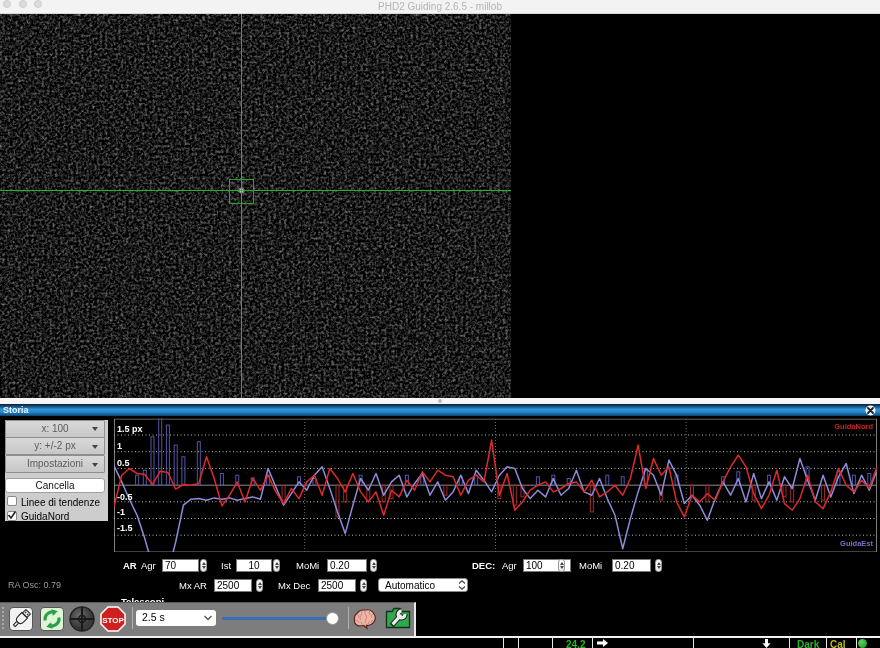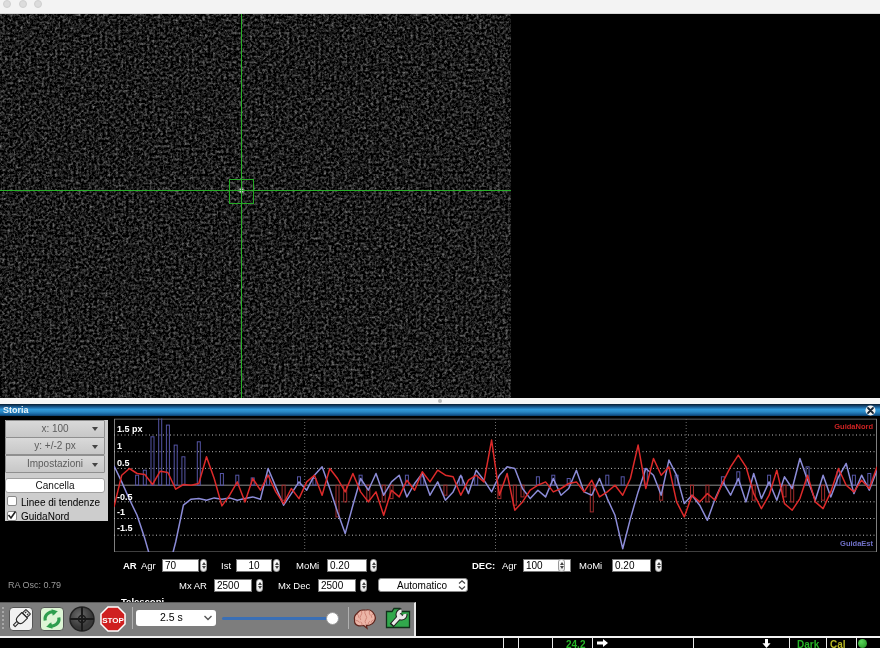--- a/index.html
+++ b/index.html
@@ -27,34 +27,35 @@
 .wlab{position:absolute;font-size:9.5px;color:#fff;white-space:nowrap}
 .wlabB{position:absolute;font-size:9.5px;font-weight:bold;color:#fff;white-space:nowrap}
 .inp{position:absolute;height:13.5px;background:#fff;border:1px solid #777;font-size:10px;color:#000;
  line-height:12px;padding:0 2px}
 .stepper{position:absolute;width:7px;height:13px;background:linear-gradient(#fdfdfd,#e8e8e8);border:0.5px solid #999;border-radius:3px}
 .stepper:before{content:"";position:absolute;left:1.2px;top:2px;width:0;height:0;
  border-left:2.3px solid transparent;border-right:2.3px solid transparent;border-bottom:3.2px solid #444}
 .stepper:after{content:"";position:absolute;left:1.2px;bottom:2px;width:0;height:0;
  border-left:2.3px solid transparent;border-right:2.3px solid transparent;border-top:3.2px solid #444}
 #automatico{position:absolute;left:378px;top:578px;width:90px;height:14px;background:#fff;border:1px solid #888;
- border-radius:3px;font-size:10px;color:#000;line-height:13.5px;padding-left:18px}
+ border-radius:3px;font-size:10px;color:#000;line-height:13.5px;padding-left:6px}
 #toolbar{position:absolute;left:0;top:601.5px;width:415.5px;height:34px;background:#7d7d7d;
  border-right:2px solid #e8e8e8;border-top:1px solid #595959}
 #whiteline{position:absolute;left:0;top:635.5px;width:880px;height:2.5px;background:#f2f2f2}
 #statusbar{position:absolute;left:0;top:638px;width:880px;height:10px;background:#000}
 .ssep{position:absolute;top:0;width:1px;height:10px;background:#e8e8e8}
 .sgreen{position:absolute;top:0.5px;font-size:10px;font-weight:bold;color:#27b427}
 .tbtn{position:absolute;top:5.5px;width:24px;height:24px;border-radius:4px}
 </style></head><body>
 
 <div id="titlebar">
  <div class="dot" style="left:3px"></div>
  <div class="dot" style="left:18.5px"></div>
  <div class="dot" style="left:34px"></div>
+ <div id="title">PHD2 Guiding 2.6.5 - millob</div>
 </div>
 
 <div id="imgarea">
  <svg width="511" height="384" style="position:absolute;left:0;top:0">
   <defs>
    <filter id="noisef" x="0" y="0" width="100%" height="100%" color-interpolation-filters="sRGB">
     <feTurbulence type="fractalNoise" baseFrequency="0.38" numOctaves="3" seed="11" stitchTiles="stitch"></feTurbulence>
     <feColorMatrix type="saturate" values="0"></feColorMatrix>
     <feComponentTransfer>
             <feFuncR type="linear" slope="1.15" intercept="-0.47"></feFuncR>
@@ -265,21 +266,21 @@
  <line x1="1" y1="13" x2="25" y2="13" stroke="#1a1a1a" stroke-width="2"></line>
  <circle cx="13" cy="13" r="3.5" fill="none" stroke="#1a1a1a" stroke-width="1.5"></circle>
 </svg>
 <svg width="26" height="26" style="position:absolute;left:100px;top:606px" viewBox="0 0 26 26">
  <polygon points="8,1 18,1 25,8 25,18 18,25 8,25 1,18 1,8" fill="#cf2020" stroke="#fff" stroke-width="1.5"></polygon>
  <text x="13" y="16.5" font-size="8" font-weight="bold" fill="#fff" text-anchor="middle" font-family="Liberation Sans">STOP</text>
 </svg>
 <div style="position:absolute;left:132px;top:607px;width:1px;height:22px;background:#b0b0b0"></div>
 <div style="position:absolute;left:347.5px;top:607px;width:1px;height:22px;background:#b0b0b0"></div>
 <div style="position:absolute;left:136px;top:610px;width:80px;height:16px;background:#fff;border-radius:3px;
- font-size:10.5px;color:#000;line-height:15.5px;padding-left:24px">2.5 s</div>
+ font-size:10.5px;color:#000;line-height:15.5px;padding-left:6px">2.5 s</div>
 <svg width="10" height="8" style="position:absolute;left:203px;top:614px">
  <path d="M1.5 2 L5 5.5 L8.5 2" stroke="#555" stroke-width="1.4" fill="none"></path>
 </svg>
 <div style="position:absolute;left:222px;top:617px;width:117px;height:3px;background:#3a6fb5;border-radius:2px"></div>
 <div style="position:absolute;left:326px;top:611.5px;width:13px;height:13px;border-radius:50%;background:#fff;border:1px solid #999"></div>
 <svg width="26" height="24" style="position:absolute;left:352px;top:607px" viewBox="0 0 26 24">
  <path d="M6 18.6 C3.6 17.8 2.2 15.4 2.6 13 C2 10.4 3 7.8 5.2 6.2 C6.8 3.8 10 2.6 13 3.2 C16.6 2 20.2 3.6 21.8 6.6 C23.6 9 23.6 12.4 22 14.8 C21.2 16.4 19.6 17.6 17.8 18 C16.8 18.4 15.4 18.4 14.4 18.3 L15.0 21.2 L11.6 18.5 C9.6 18.9 7.4 19.1 6 18.6 Z" fill="#ecb5a7" stroke="#5f241c" stroke-width="1.2"></path>
  <path d="M9.4 3.6 Q10.6 6.4 8.8 8.6 Q7 10.6 8.8 13 M13.2 3.2 Q12 6 13.8 8.2 Q15.6 10.4 13.8 12.6 Q12.4 14.4 13.6 16.4 M17.6 3.6 Q16.6 6.2 18.2 8.4 M5 7.2 Q7.6 8 6.6 10.6 M20.8 7 Q18.4 8.2 19.8 10.8 M4 13.6 Q6.6 13.2 7.4 15.6 M21.6 12.8 Q19.2 13.4 19 15.8 M10 18.2 Q10.4 15.8 8.4 14.6 M16.2 17.8 Q16 15.4 17.8 14.2" stroke="#cf8578" stroke-width="1" fill="none"></path>
 </svg>
 <svg width="26" height="24" style="position:absolute;left:385px;top:606px" viewBox="0 0 26 24">

